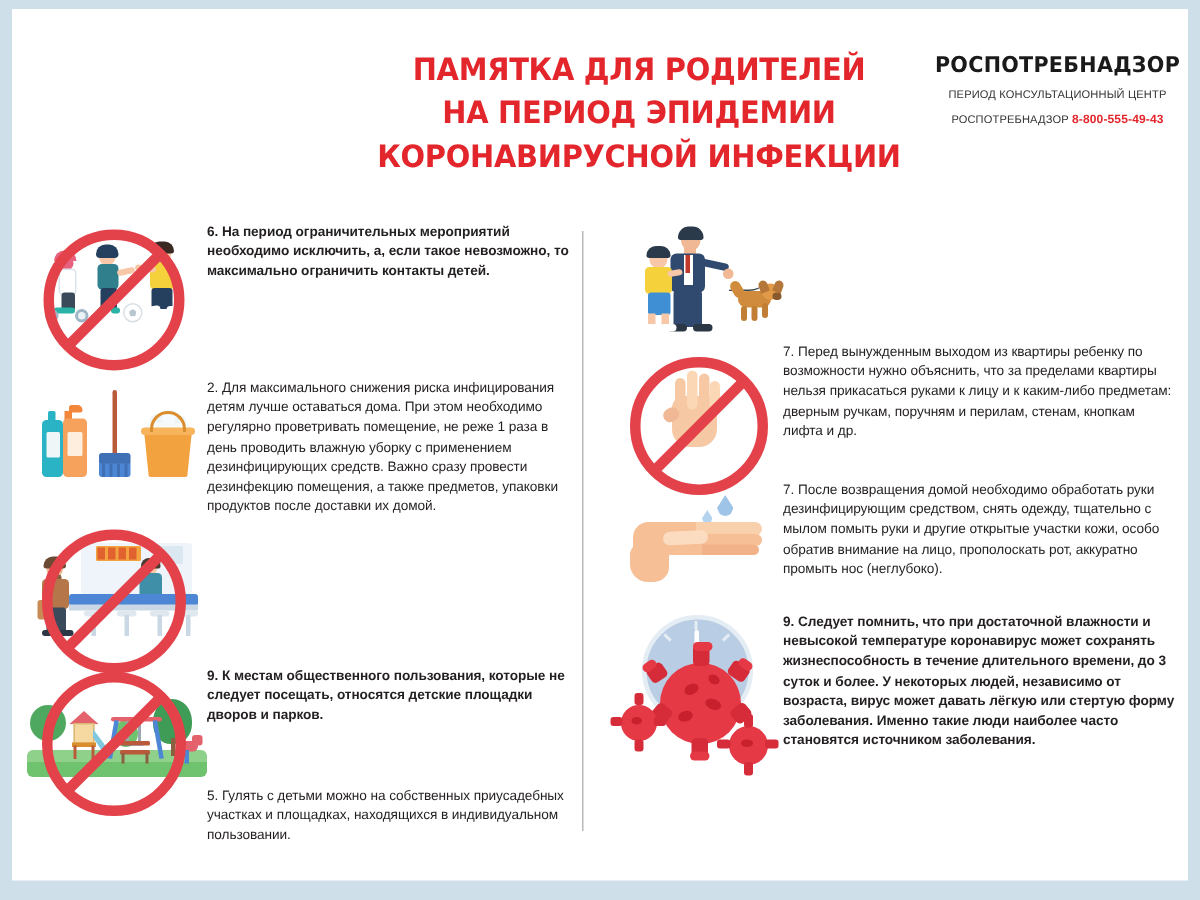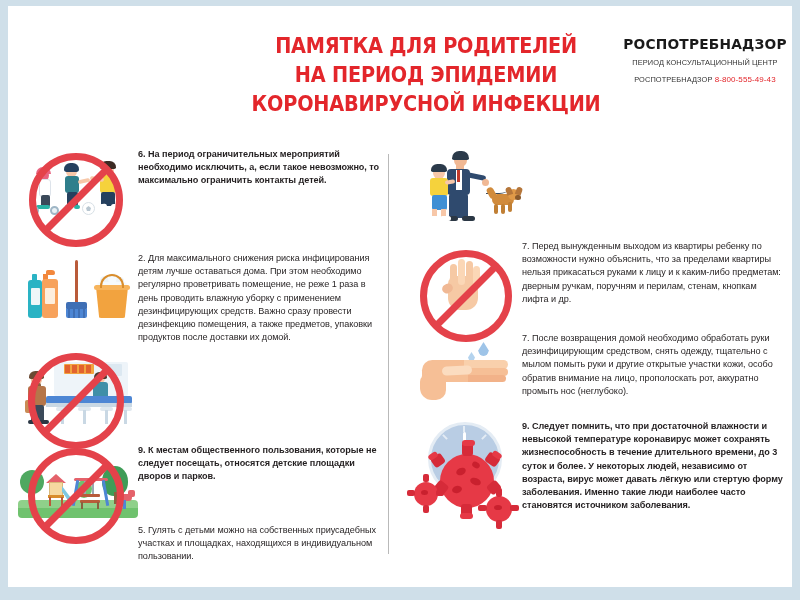--- a/index.html
+++ b/index.html
@@ -90,21 +90,21 @@
   .rpn-sub {
     margin-top: 6px;
     color: #333333;
     font-size: 7.4px;
     line-height: 10.5px;
     letter-spacing: 0.1px;
     white-space: nowrap;
   }
   .rpn-phone {
     color: #e3262b;
-    font-weight: normal;
+    font-weight: bold;
     font-size: 8px;
     letter-spacing: 0.1px;
   }
 
   
   .divider {
     position: absolute;
     left: 380px;
     top: 148px;
     width: 1px;
@@ -396,21 +396,21 @@
           <div class="sh" style="left:98px;top:33px;width:6px;height:8px;background:#b5763a;border-radius:3px 3px 0 0;transform:rotate(20deg);"></div>
           <div class="sh" style="left:97px;top:41px;width:6px;height:5px;background:#8a5a2c;border-radius:3px;"></div>
           <div class="sh" style="left:70px;top:33px;width:7px;height:12px;background:#d18b3c;border-radius:4px;transform:rotate(-30deg);"></div>
           <div class="sh" style="left:76px;top:50px;width:4px;height:10px;background:#c07f34;border-radius:2px;"></div>
           <div class="sh" style="left:83px;top:50px;width:4px;height:10px;background:#c07f34;border-radius:2px;"></div>
           <div class="sh" style="left:90px;top:48px;width:4px;height:10px;background:#c07f34;border-radius:2px;"></div>
         </div>
       </div>
     </div>
 
-    <div class="row" data-name="list-item" style="height:92px;margin-top:14px;">
+    <div class="row" data-name="list-item" style="height:92px;margin-top:2px;">
       <div class="art" data-name="no-touching-hand-icon" style="width:118px;height:92px;">
         <div class="scene" style="left:38px;top:18px;width:50px;height:58px;">
 
           <div class="sh" style="left:6px;top:18px;width:30px;height:34px;background:#f6c9a4;border-radius:8px 8px 12px 12px;"></div>
 
           <div class="sh" style="left:8px;top:6px;width:7px;height:20px;background:#f6c9a4;border-radius:4px;"></div>
           <div class="sh" style="left:16px;top:1px;width:7px;height:26px;background:#fbd7b6;border-radius:4px;"></div>
           <div class="sh" style="left:24px;top:3px;width:7px;height:24px;background:#f6c9a4;border-radius:4px;"></div>
           <div class="sh" style="left:31px;top:8px;width:7px;height:20px;background:#fbd7b6;border-radius:4px;"></div>
 

